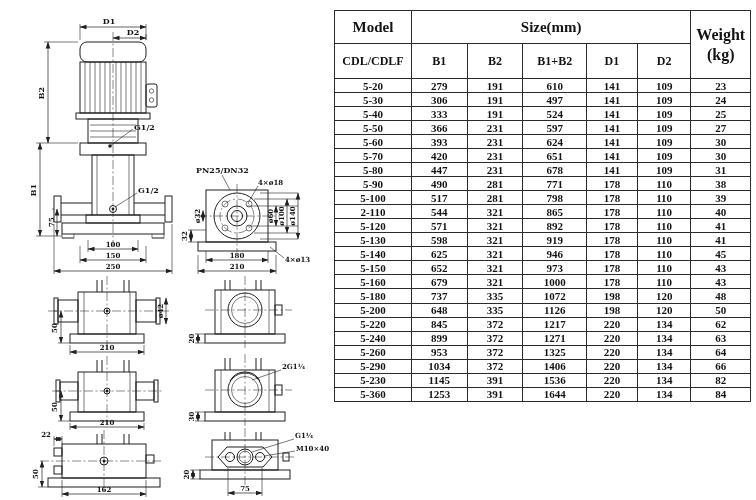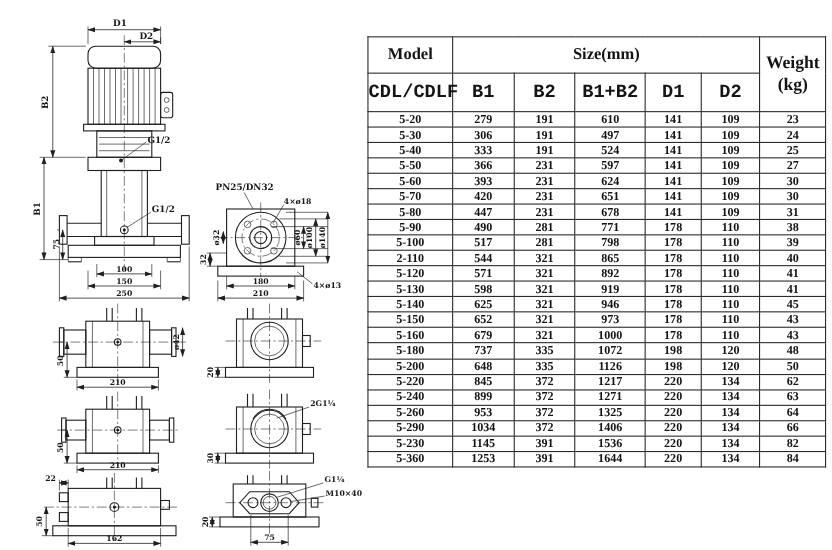--- a/index.html
+++ b/index.html
@@ -1,23 +1,23 @@
 <!DOCTYPE html>
 <html><head>
 <meta charset="utf-8">
 <style>
   html,body{margin:0;padding:0;background:#ffffff;}
   body{width:756px;height:500px;overflow:hidden;font-family:"Liberation Serif",serif;}
   .page{display:flex;width:756px;height:412px;background:#ffffff;}
   .left{width:334px;height:500px;position:relative;flex:0 0 auto;}
   .right{flex:1 1 auto;box-sizing:border-box;padding:10px 5px 10px 0;}
-  table.spec{border-collapse:collapse;width:100%;height:100%;table-layout:fixed;color:#141414;margin-top:23px;}
+  table.spec{border-collapse:collapse;width:100%;height:100%;table-layout:fixed;color:#141414;}
   table.spec th,table.spec td{border:1px solid #2b2b2b;text-align:center;vertical-align:middle;padding:0;font-weight:bold;}
   th.h-main{font-size:15px;height:32px;}
-  th.h-sub{font-size:17px;height:34px;font-family:Liberation Mono, monospace;}
+  th.h-sub{font-size:12px;height:34px;}
   th.h-weight{font-size:16px;line-height:1.25;}
   table.spec td{font-size:11px;}
   
   svg text{font-family:"DejaVu Serif",serif;font-weight:bold;fill:#161616;}
   .ln{fill:none;stroke:#1f1f1f;stroke-width:1;}
   .tn{fill:none;stroke:#1f1f1f;stroke-width:0.6;}
   .dl{fill:none;stroke:#1f1f1f;stroke-width:0.7;}
   .cl{fill:none;stroke:#2a2a2a;stroke-width:0.55;stroke-dasharray:9 2.5 2 2.5;}
   .lb{font-size:8px;}
   .lbs{font-size:7px;}

